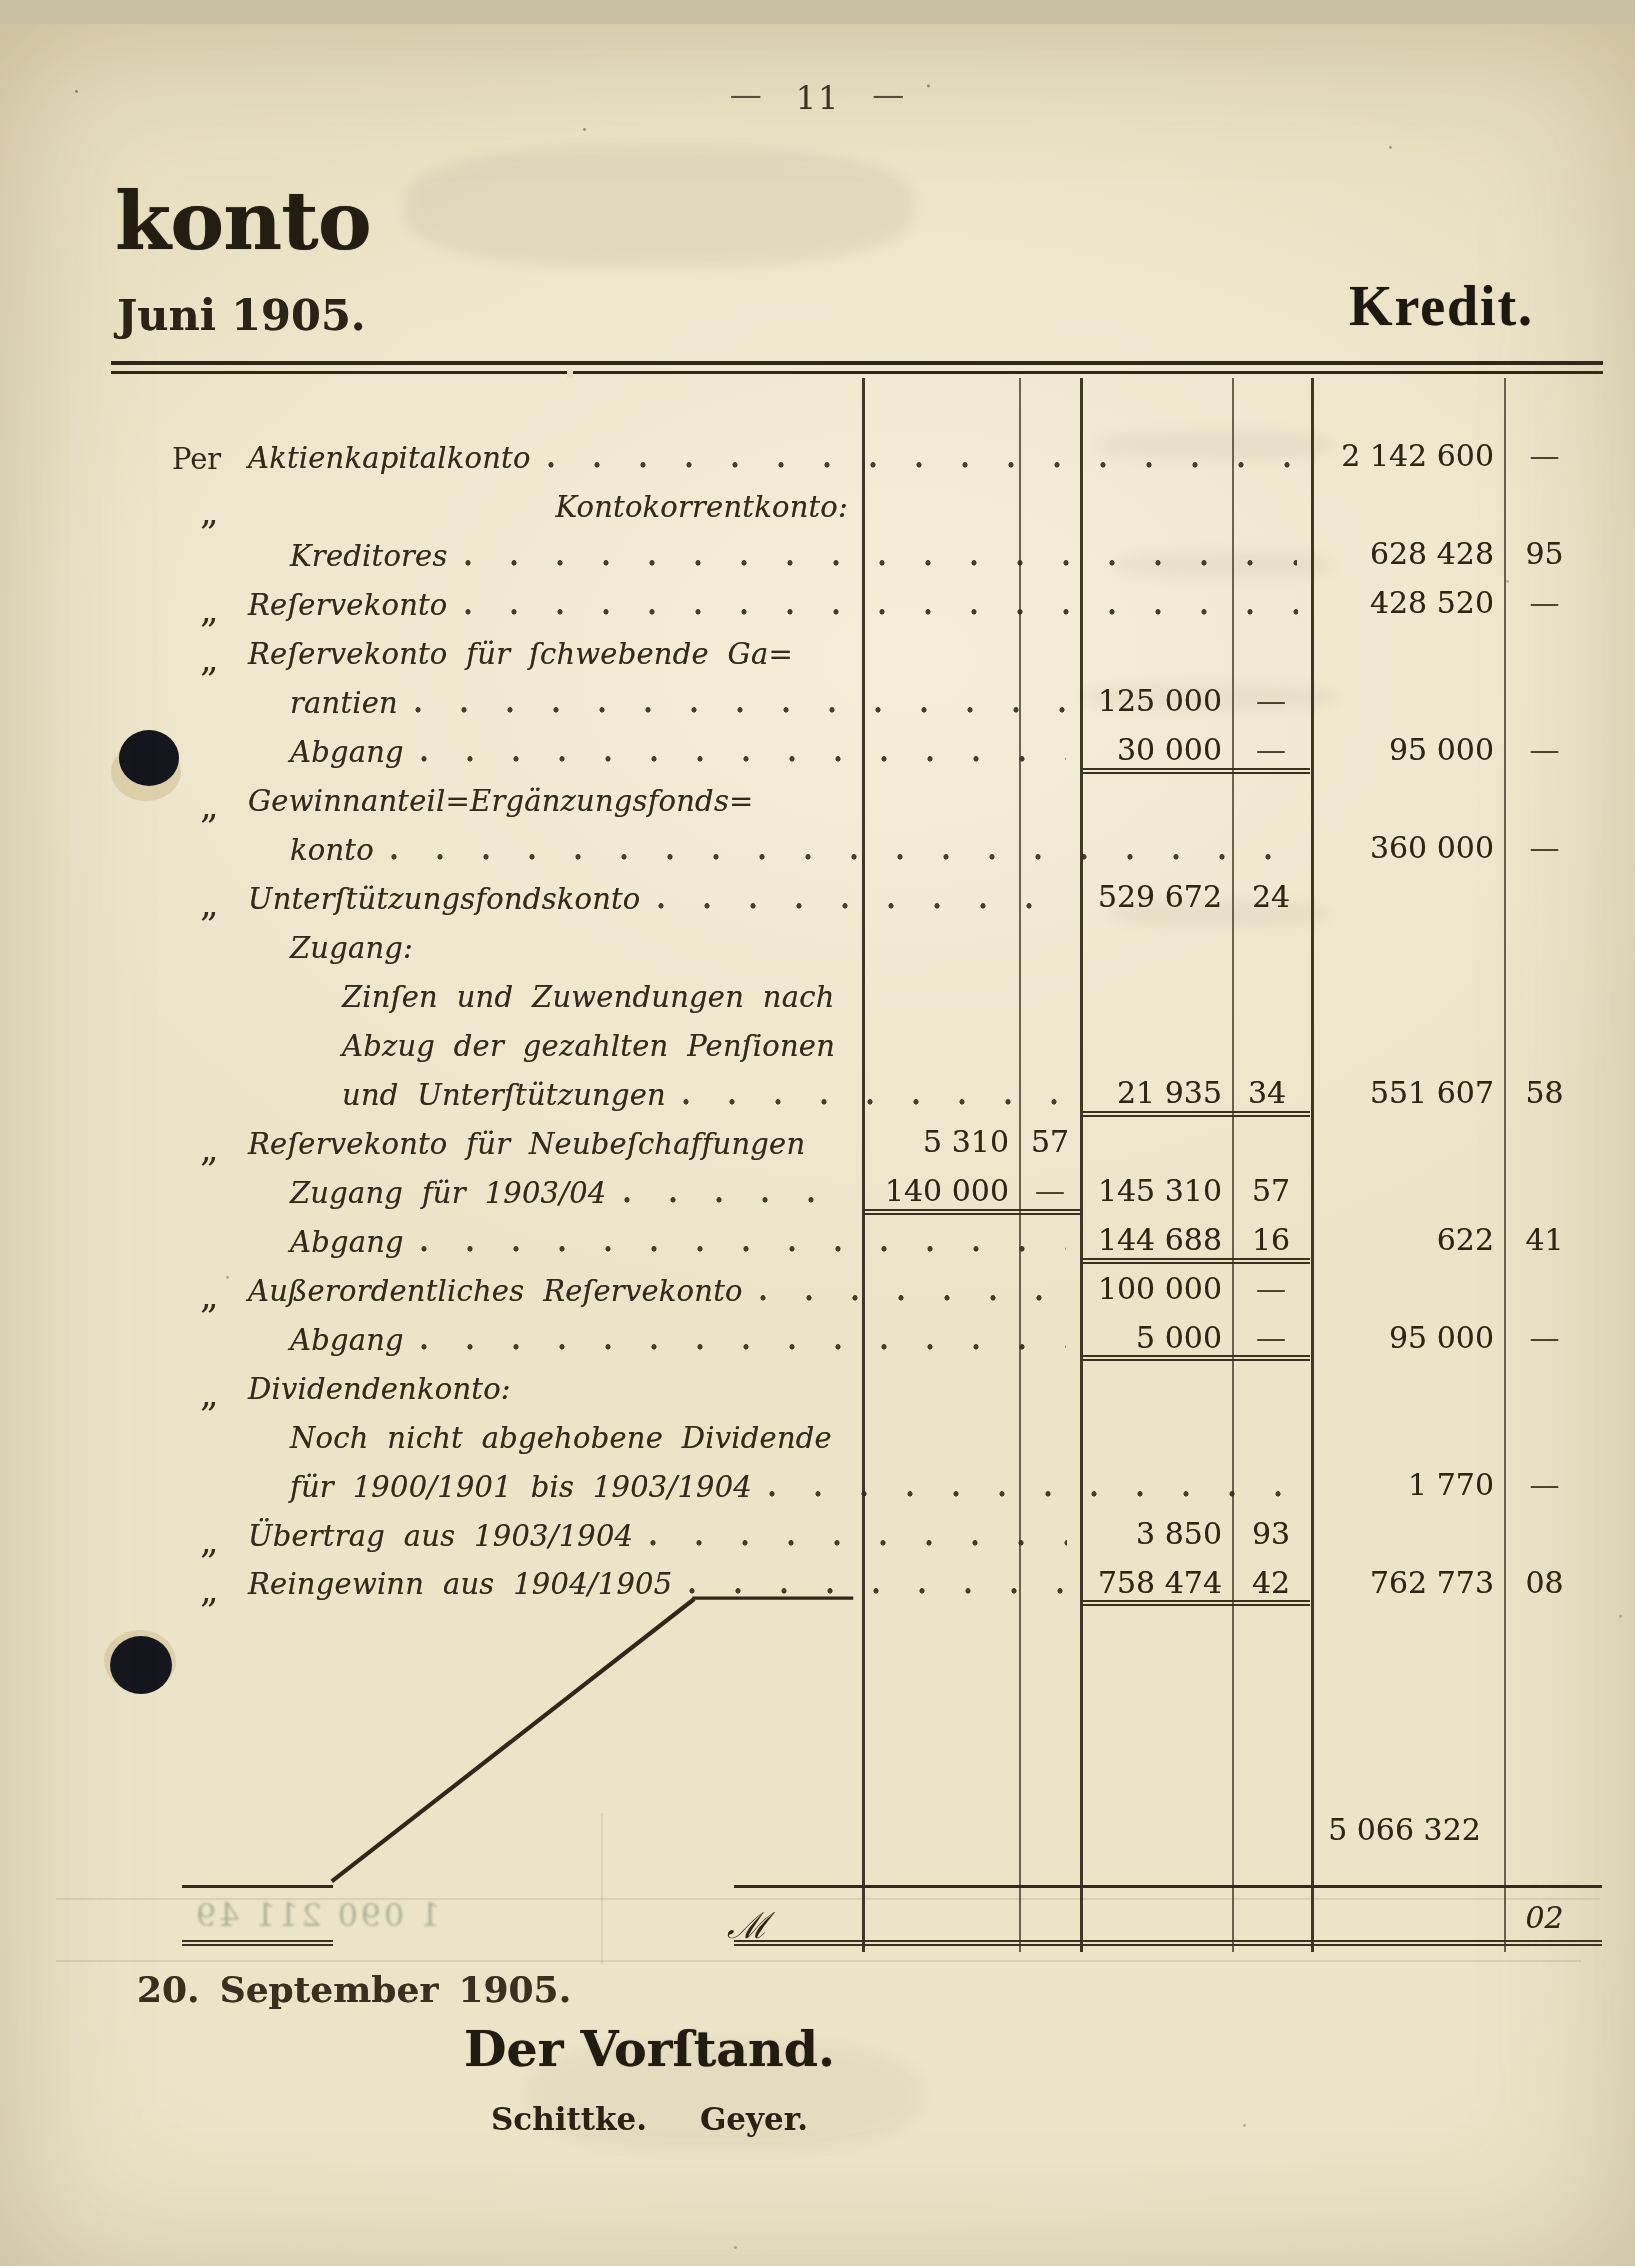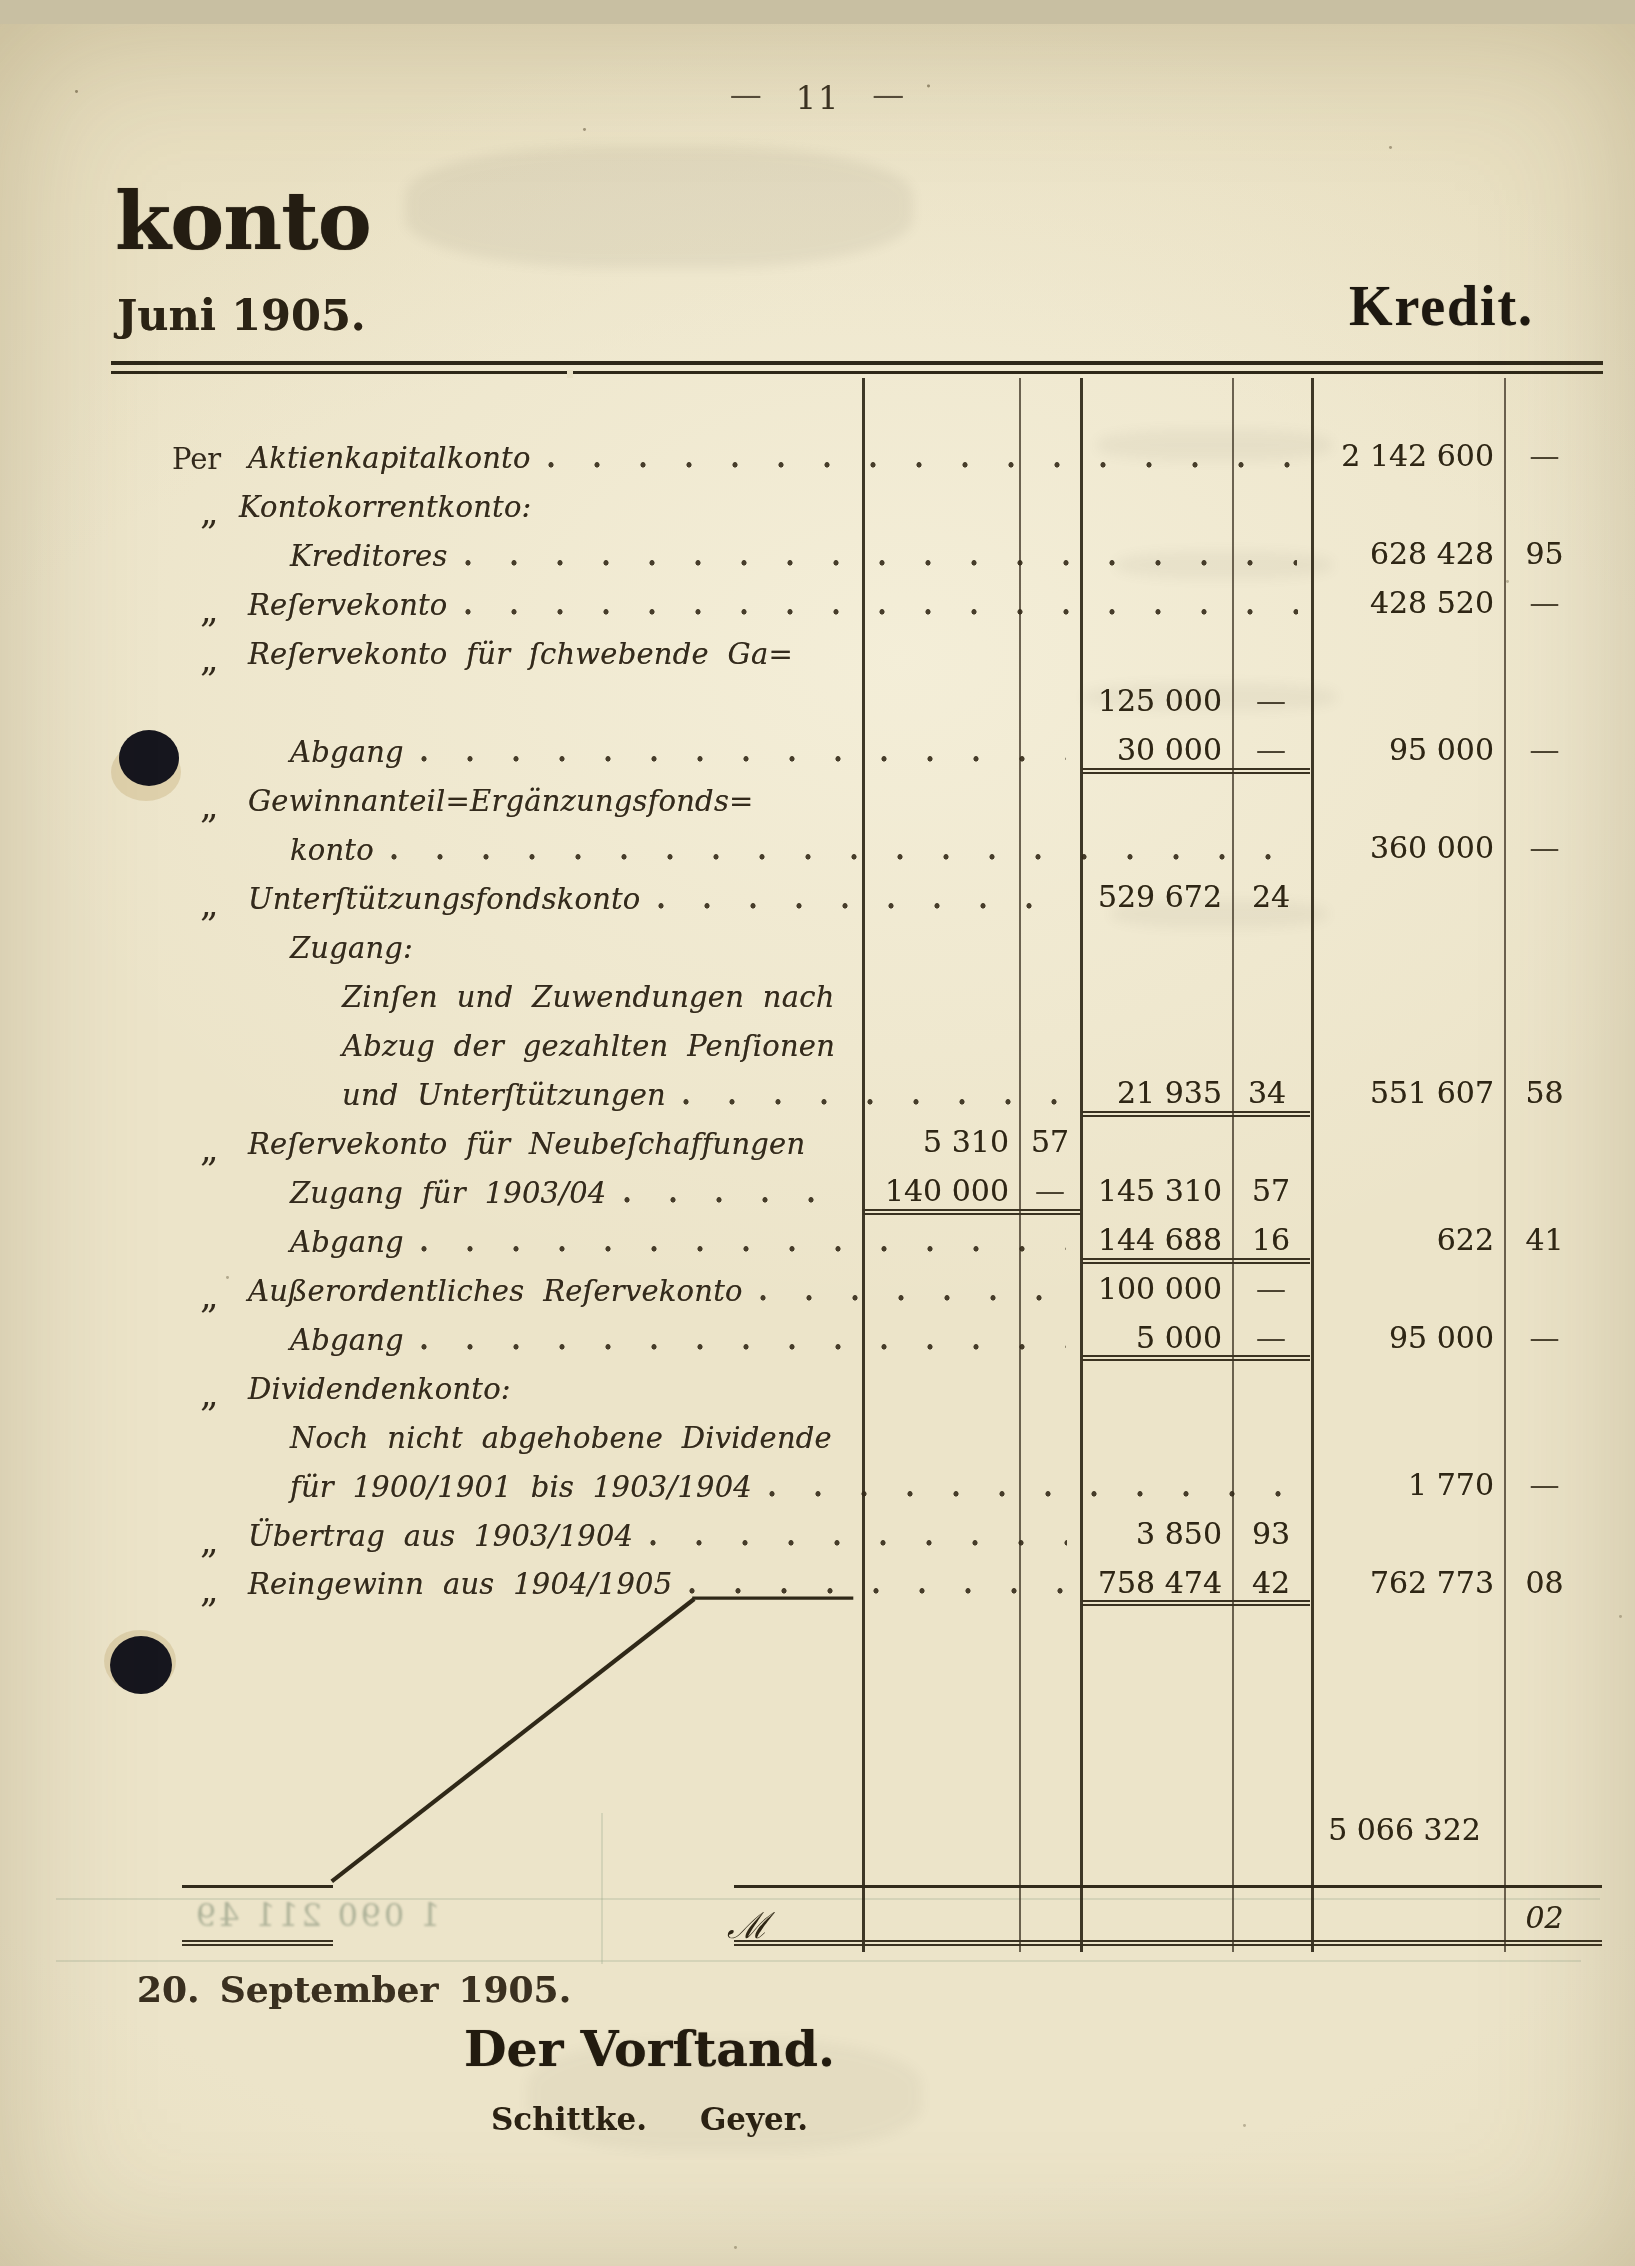--- a/index.html
+++ b/index.html
@@ -107,39 +107,43 @@
 
   <div id="table-rows" class="abs" style="inset:0;">
       <div class="row-marker" style="left: 172px; top: 418px;">Per</div>
       <div class="labelwrap" style="left: 248px; top: 414px; width: 1057px;">
         <span class="row-label">Aktienkapitalkonto</span>
         <span class="dots"></span>
       </div>
       <div class="amt" style="left: 1315px; width: 179px; top: 412px;">2 142 600</div>
       <div class="amt pf" style="left: 1508px; width: 73px; top: 412px;"><span class="em">—</span></div>
       <div class="row-marker ditto" style="left: 200px; top: 478px;">„</div>
-      <div class="labelwrap" style="left: 239px; top: 463px; width: 600px;">
+      <div class="labelwrap" style="left: 248px; top: 463px; width: 600px; justify-content: flex-end;">
         <span class="row-label">Kontokorrentkonto:</span>
       </div>
       <div class="labelwrap" style="left: 290px; top: 512px; width: 1014px;">
         <span class="row-label">Kreditores</span>
         <span class="dots"></span>
       </div>
       <div class="amt" style="left: 1315px; width: 179px; top: 510px;">628 428</div>
       <div class="amt pf" style="left: 1508px; width: 73px; top: 510px;">95</div>
       <div class="row-marker ditto" style="left: 200px; top: 576px;">„</div>
       <div class="labelwrap" style="left: 248px; top: 561px; width: 1057px;">
         <span class="row-label">Reſervekonto</span>
         <span class="dots"></span>
       </div>
       <div class="amt" style="left: 1315px; width: 179px; top: 559px;">428 520</div>
       <div class="amt pf" style="left: 1508px; width: 73px; top: 559px;"><span class="em">—</span></div>
       <div class="row-marker ditto" style="left: 200px; top: 625px;">„</div>
       <div class="labelwrap" style="left: 248px; top: 610px; width: 600px;">
         <span class="row-label">Reſervekonto für ſchwebende Ga=</span>
+      </div>
+      <div class="labelwrap" style="left: 290px; top: 659px; width: 783px;">
+        <span class="row-label">rantien</span>
+        <span class="dots"></span>
       </div>
       <div class="amt" style="left: 1085px; width: 137px; top: 657px;">125 000</div>
       <div class="amt pf" style="left: 1235px; width: 72px; top: 657px;"><span class="em">—</span></div>
       <div class="labelwrap" style="left: 290px; top: 708px; width: 783px;">
         <span class="row-label">Abgang</span>
         <span class="dots"></span>
       </div>
       <div class="amt" style="left: 1085px; width: 137px; top: 706px;">30 000</div>
       <div class="amt pf" style="left: 1235px; width: 72px; top: 706px;"><span class="em">—</span></div>
       <div class="amt" style="left: 1315px; width: 179px; top: 706px;">95 000</div>

